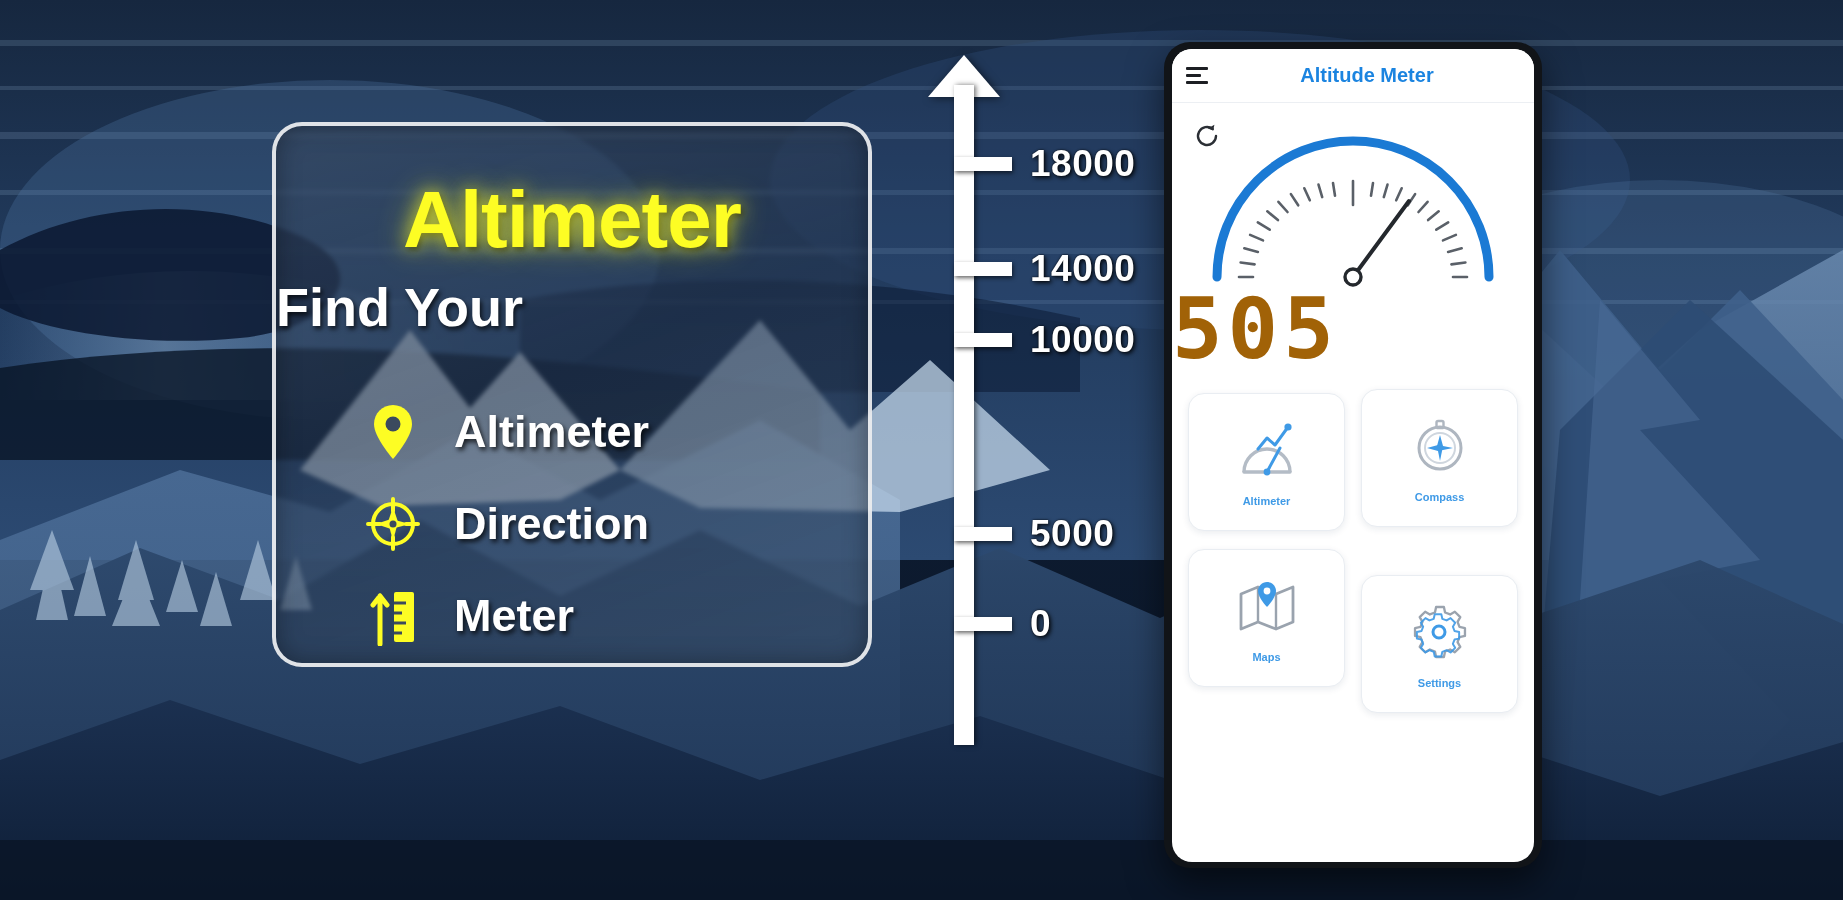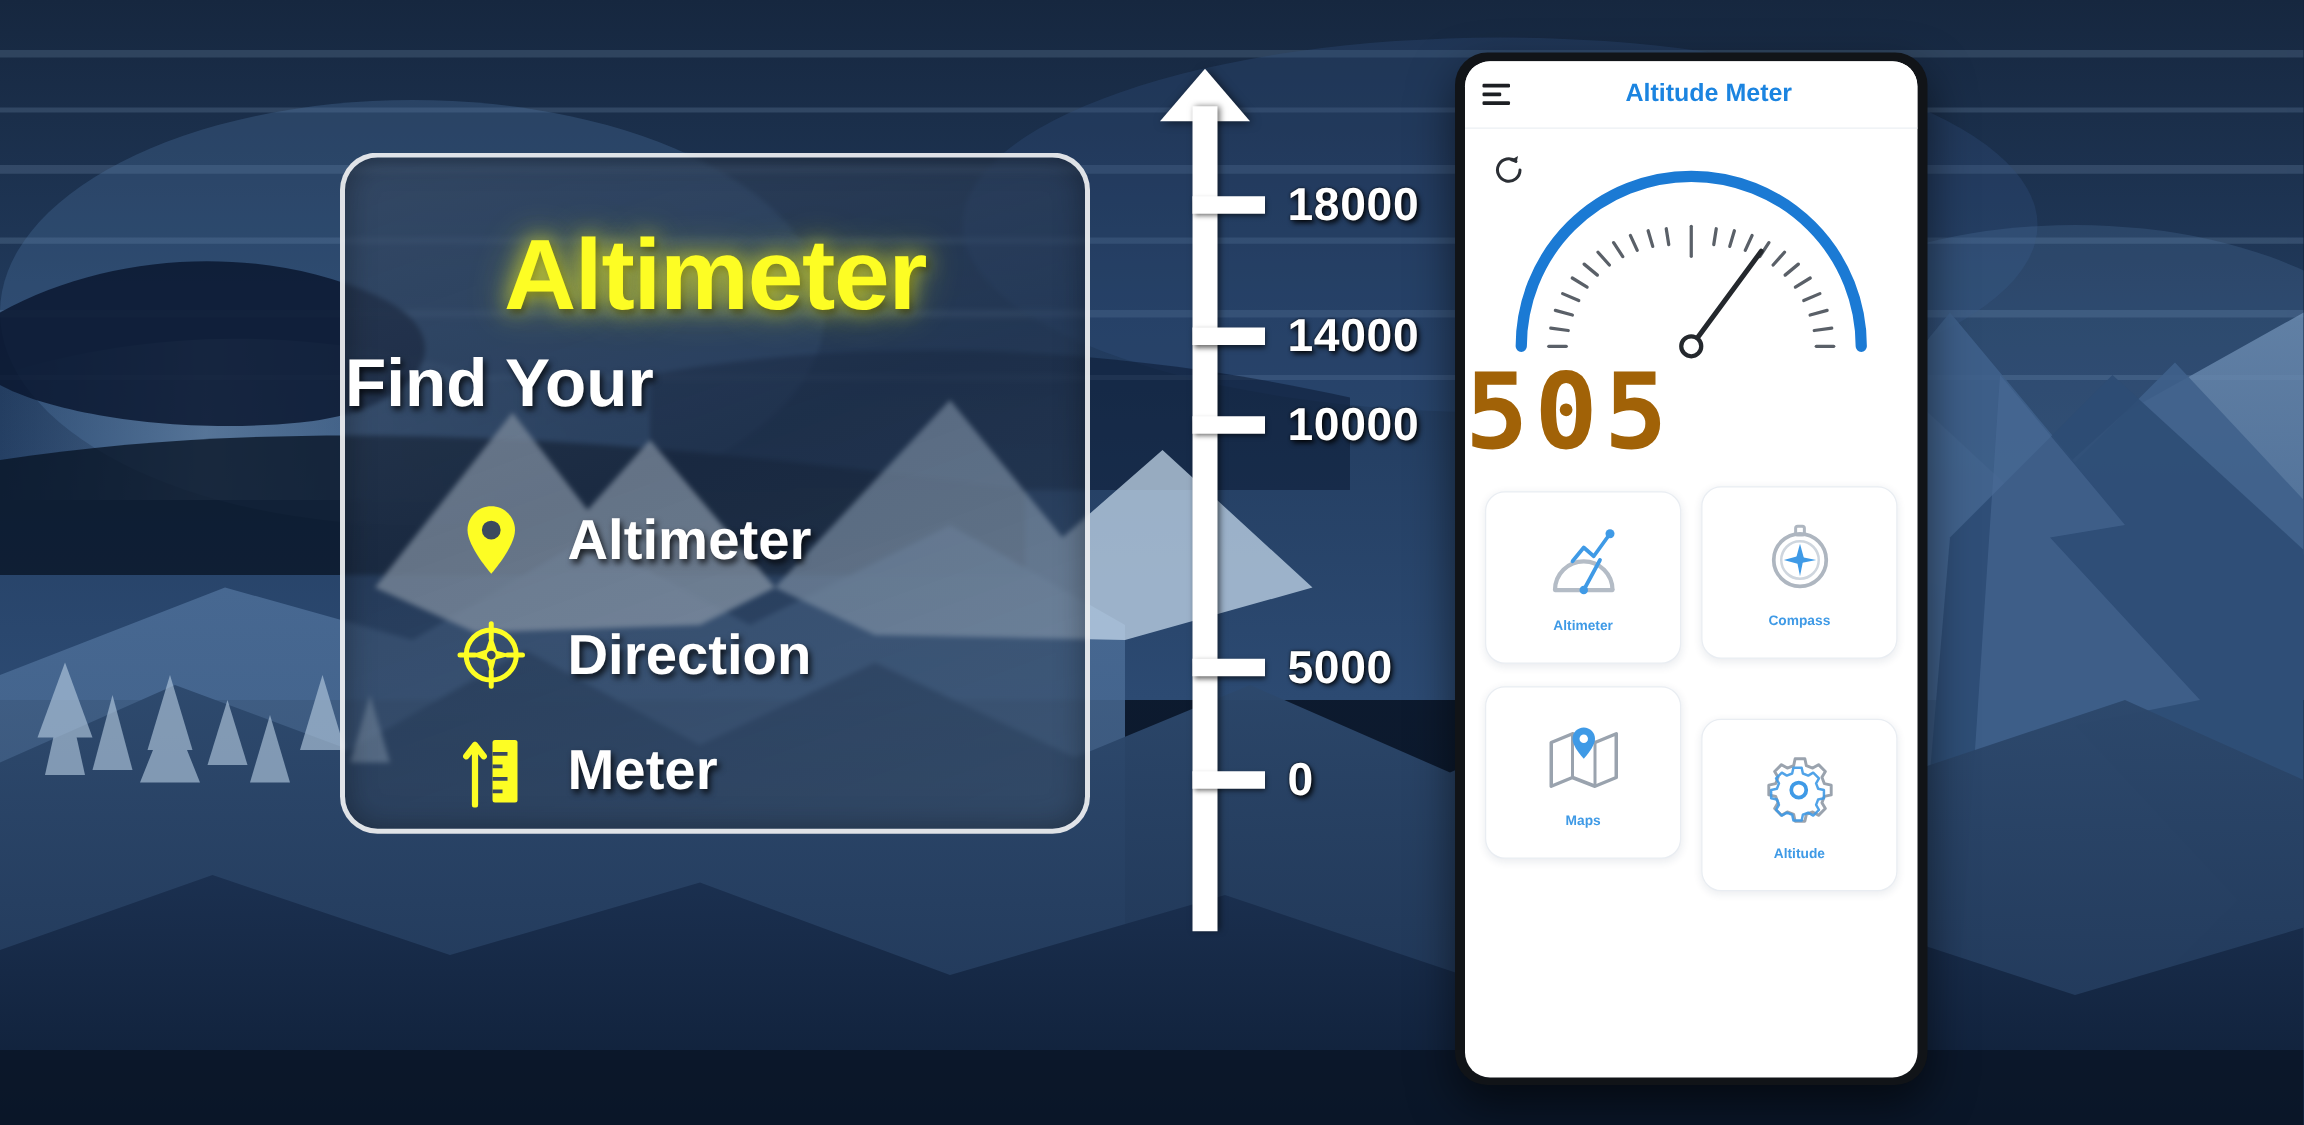--- a/index.html
+++ b/index.html
@@ -480,20 +480,20 @@
                 <g fill="none" stroke="#9aa3ae" stroke-width="3" stroke-linejoin="round">
                   <path d="M-5,-27 L5,-27 L6.5,-20 L13,-17.5 L19,-21 L26,-14 L22.5,-8 L25,-1.5 L32,0 L32,10 L25,11.5 L22.5,18 L26,24 L19,31 L13,27.5 L6.5,30 L5,37 L-5,37 L-6.5,30 L-13,27.5 L-19,31 L-26,24 L-22.5,18 L-25,11.5 L-32,10 L-32,0 L-25,-1.5 L-22.5,-8 L-26,-14 L-19,-21 L-13,-17.5 L-6.5,-20 Z" transform="scale(0.78) translate(0,-5)"></path>
                 </g>
                 <g fill="none" stroke="#3f9ae6" stroke-width="3" stroke-linejoin="round" opacity="0.9">
                   <path d="M-5,-27 L5,-27 L6.5,-20 L13,-17.5 L19,-21 L26,-14 L22.5,-8 L25,-1.5 L32,0 L32,10 L25,11.5 L22.5,18 L26,24 L19,31 L13,27.5 L6.5,30 L5,37 L-5,37 L-6.5,30 L-13,27.5 L-19,31 L-26,24 L-22.5,18 L-25,11.5 L-32,10 L-32,0 L-25,-1.5 L-22.5,-8 L-26,-14 L-19,-21 L-13,-17.5 L-6.5,-20 Z" transform="scale(0.66) translate(-3,0)"></path>
                 </g>
                 <circle cx="-1" cy="0" r="6" fill="none" stroke="#3f9ae6" stroke-width="3"></circle>
               </g>
             </svg>
           </div>
-          <div class="tile-label">Altitude</div>
+          <div class="tile-label">Settings</div>
         </div>
 
       </div>
     </div>
   </div>
 
 </div>
 
 </body></html>

